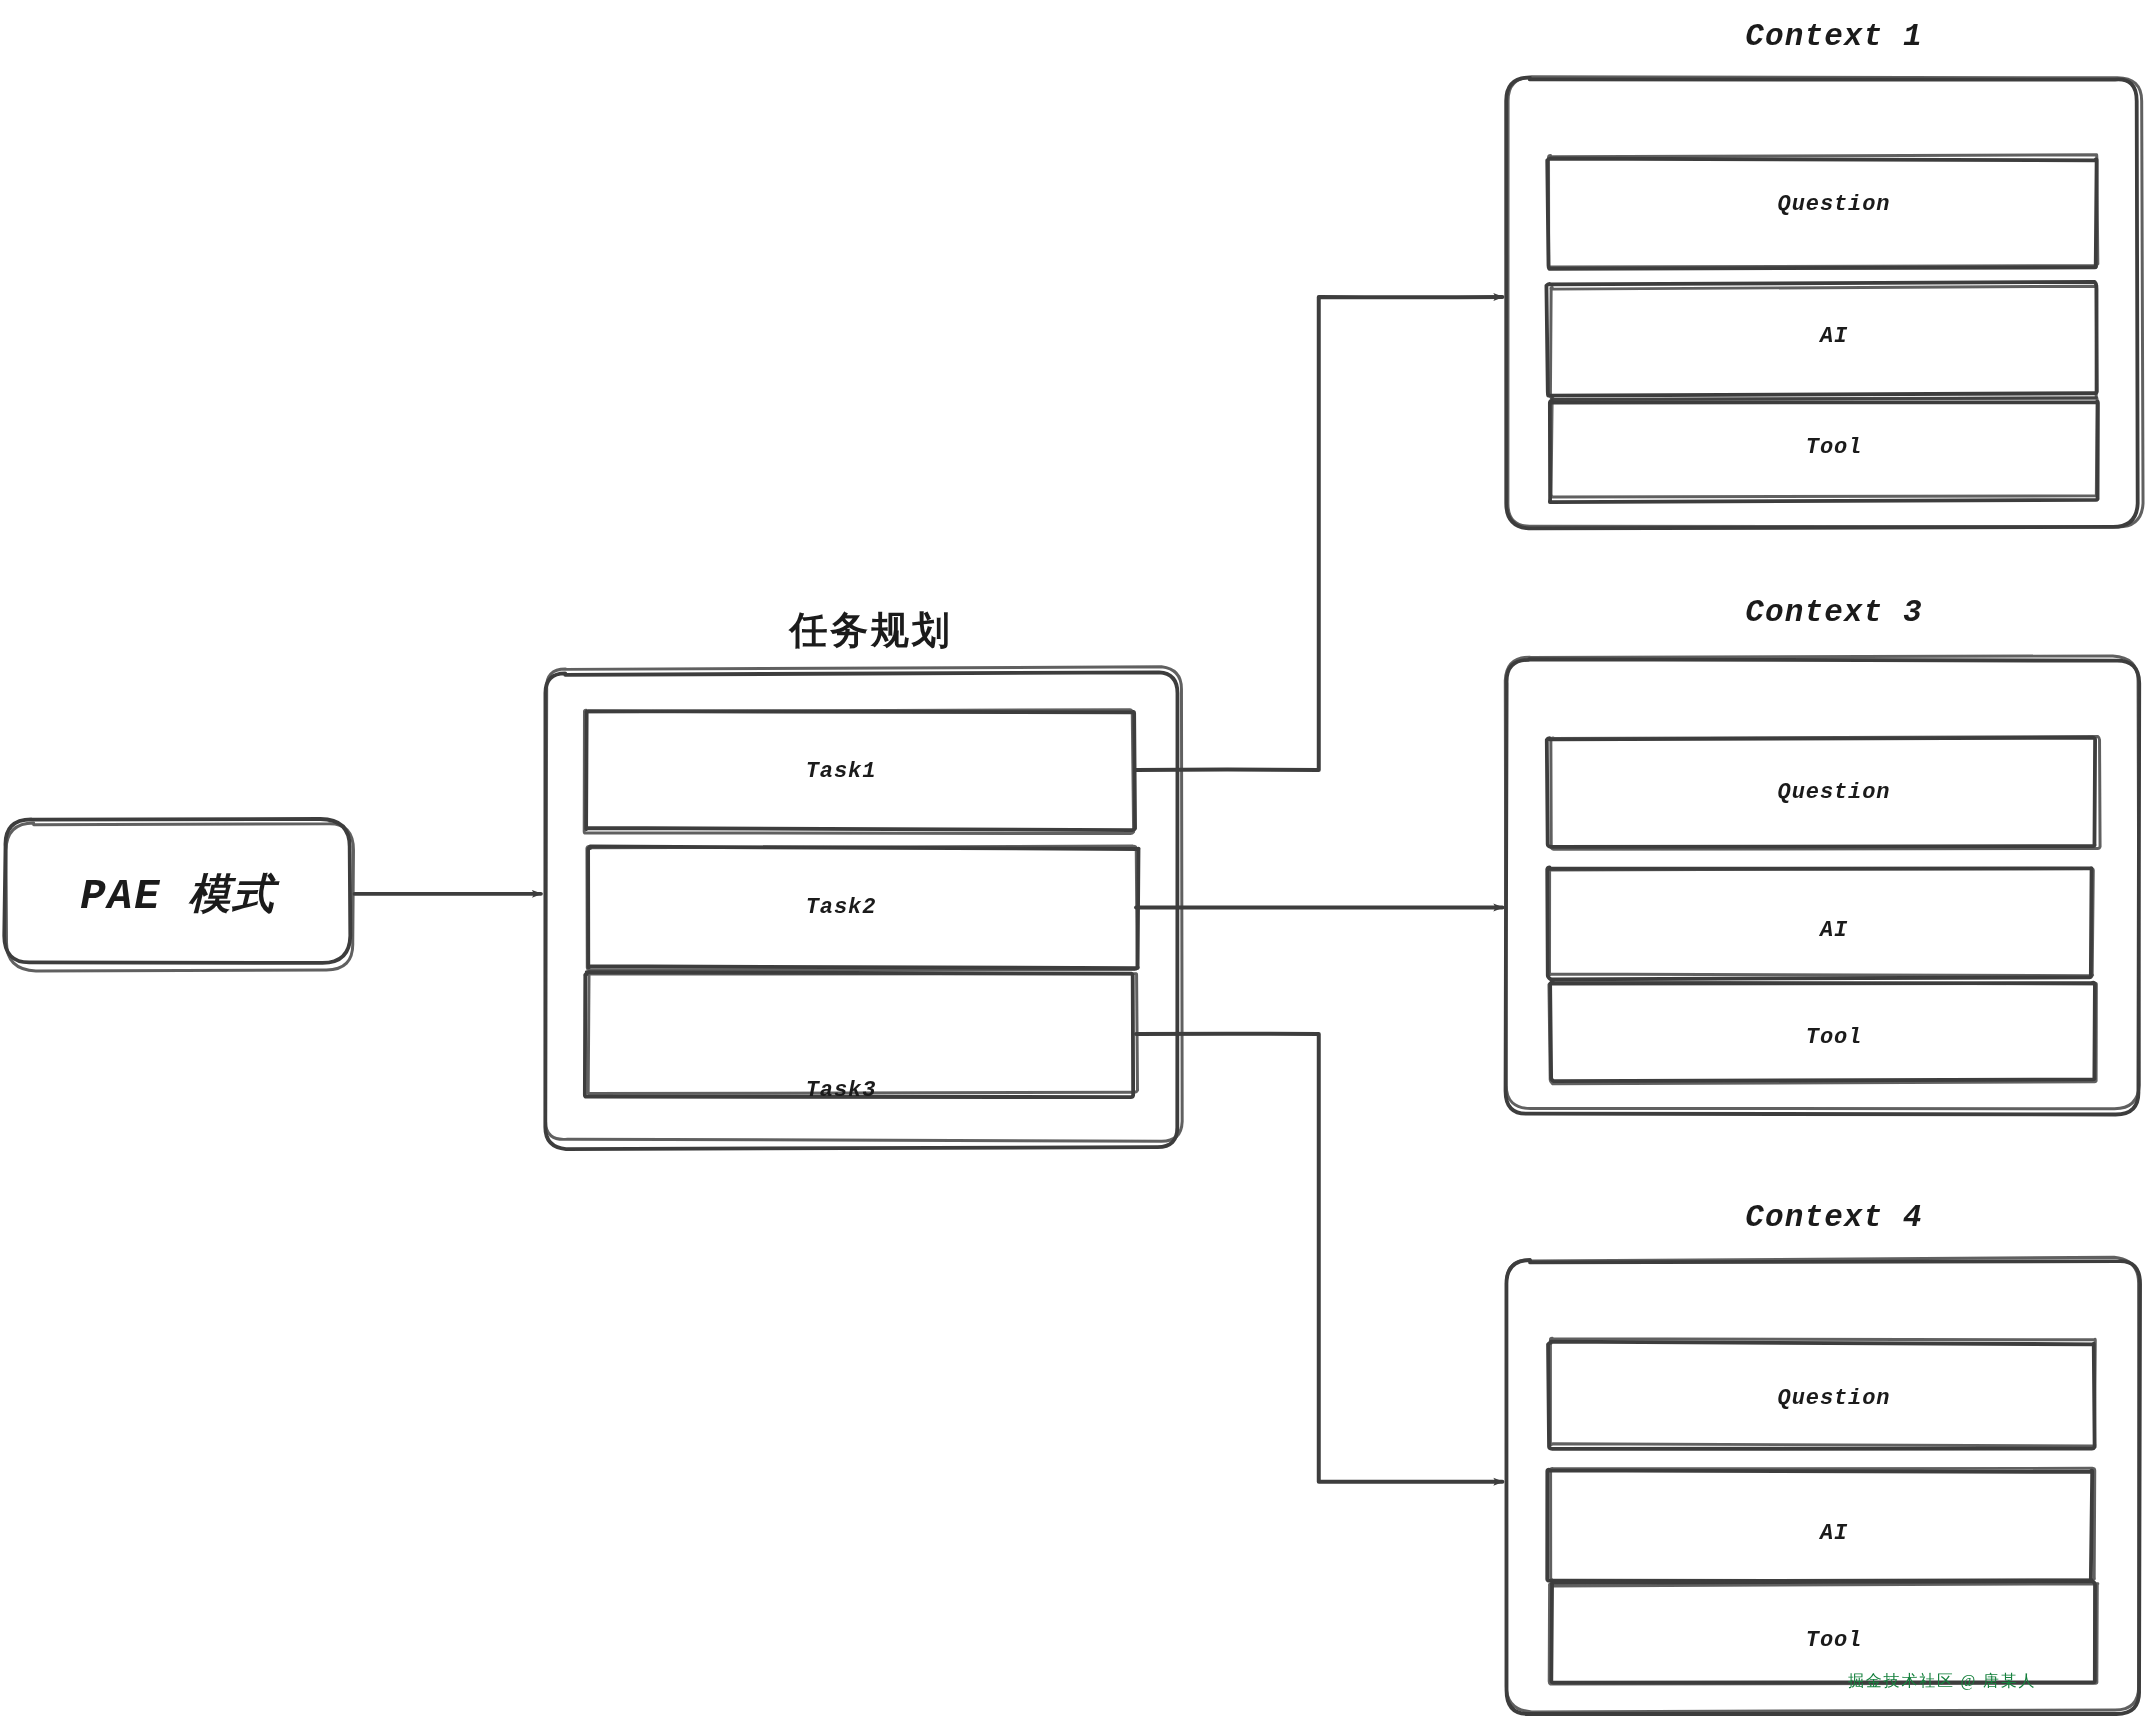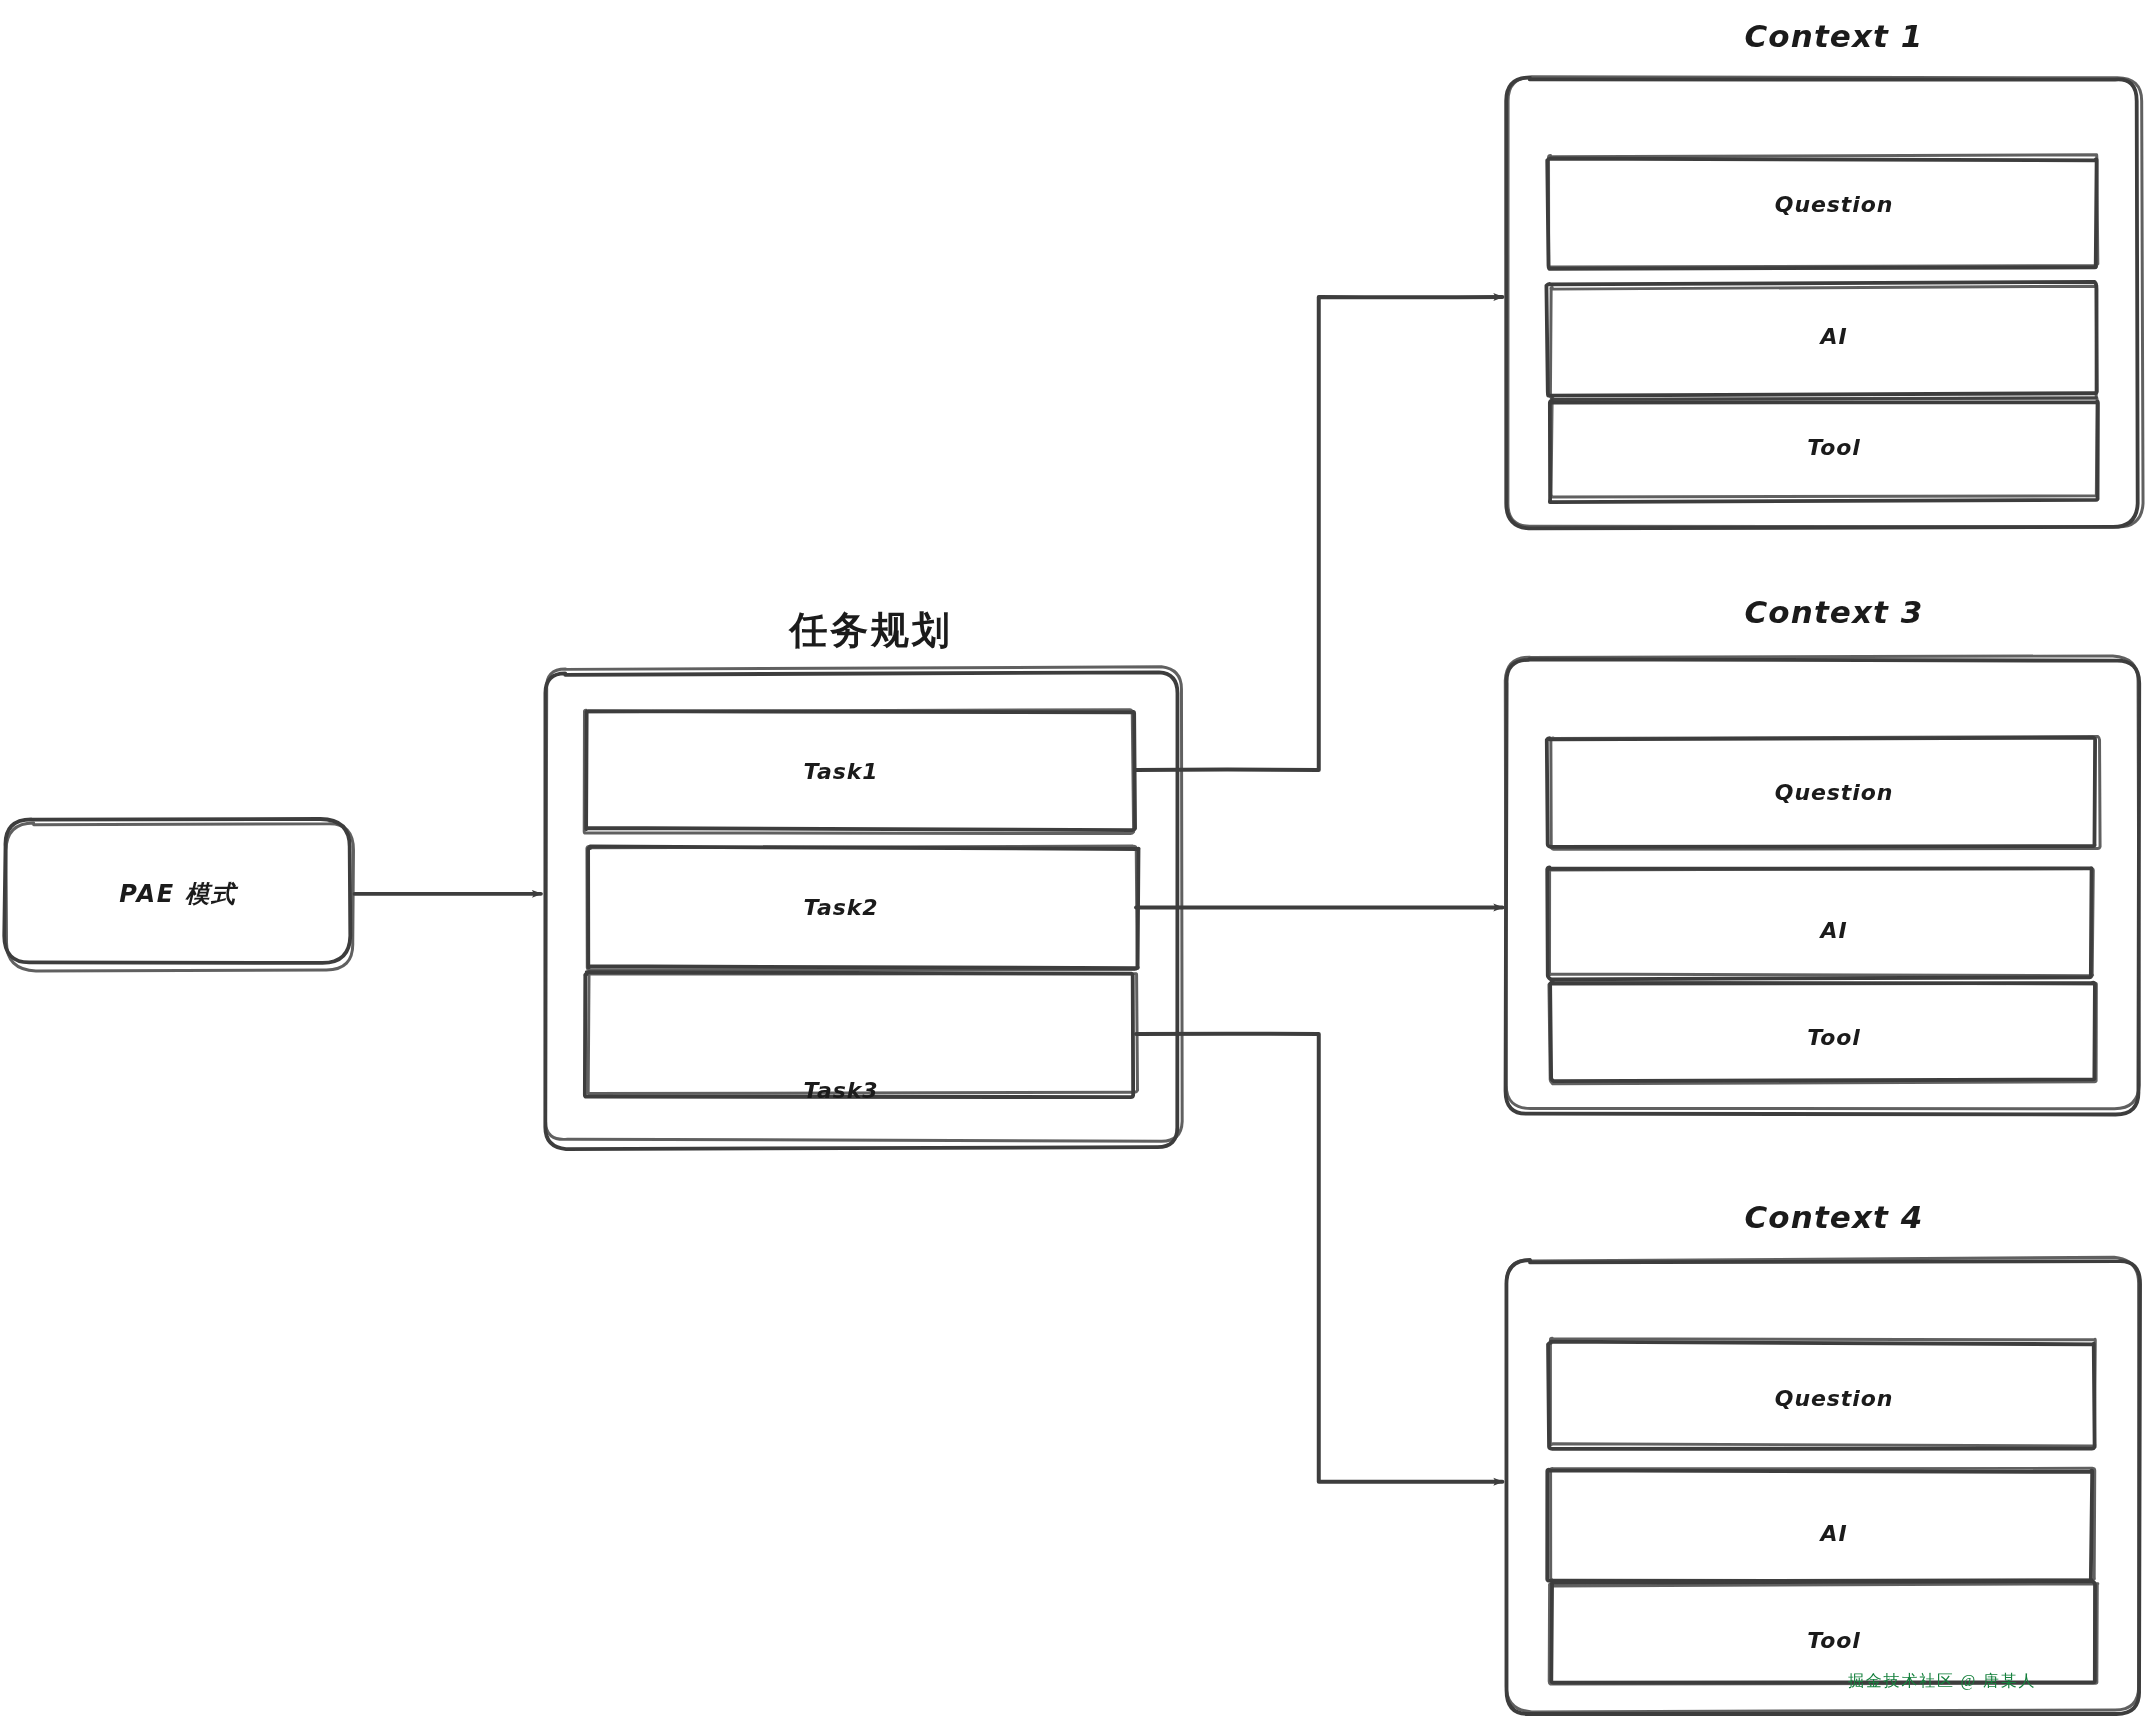--- a/index.html
+++ b/index.html
@@ -33,20 +33,21 @@
     font-family: "DejaVu Sans", sans-serif;
     font-weight: 700;
     font-style: italic;
     white-space: nowrap;
     letter-spacing: 0.5px;
     user-select: none;
   }
   .lbl-center {
     transform: translate(-50%, -50%);
     text-align: center;
+    font-family: Liberation Mono, monospace;
   }
   .title-lbl {
     font-size: 31px;
     font-weight: 700;
     font-style: italic;
     letter-spacing: 1.1px;
   }
   .cjk-title {
     font-size: 38px;
     font-style: normal;
@@ -54,21 +55,21 @@
     letter-spacing: 2.7px;
     margin-left: 30px;
   }
   .box-lbl {
     font-size: 22px;
     font-weight: 700;
     font-style: italic;
     letter-spacing: 0.9px;
   }
   .pae-lbl {
-    font-size: 24px;
+    font-size: 42px;
     font-weight: 700;
     font-style: italic;
     letter-spacing: 1.8px;
   }
   .watermark {
     position: absolute;
     font-family: Liberation Serif, serif;
     font-size: 16px;
     font-style: normal;
     font-weight: 400;

